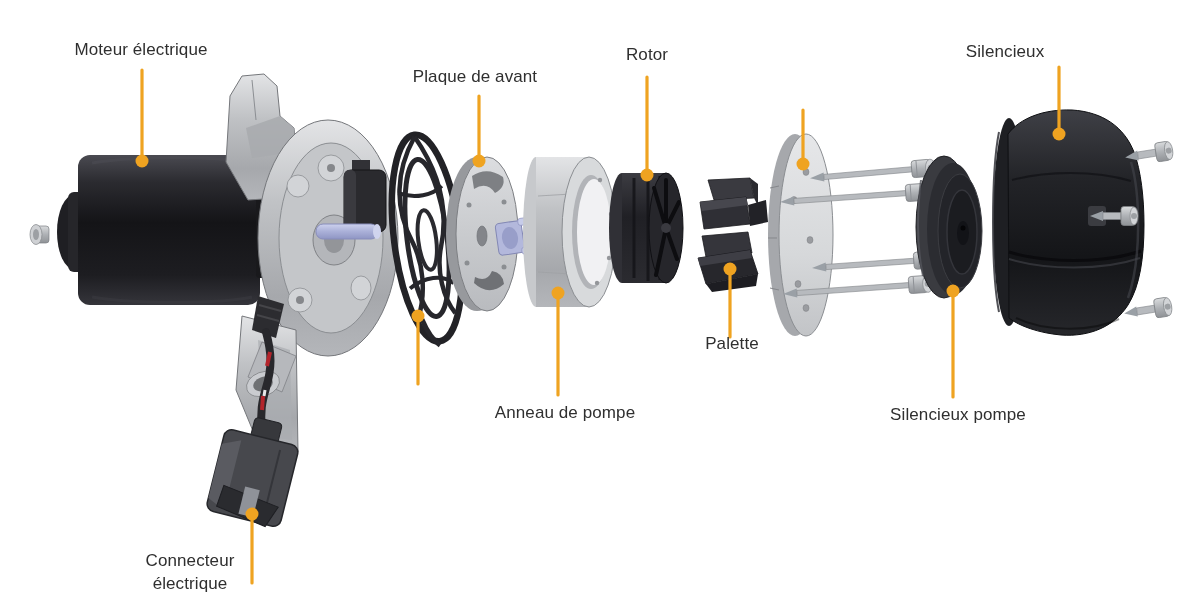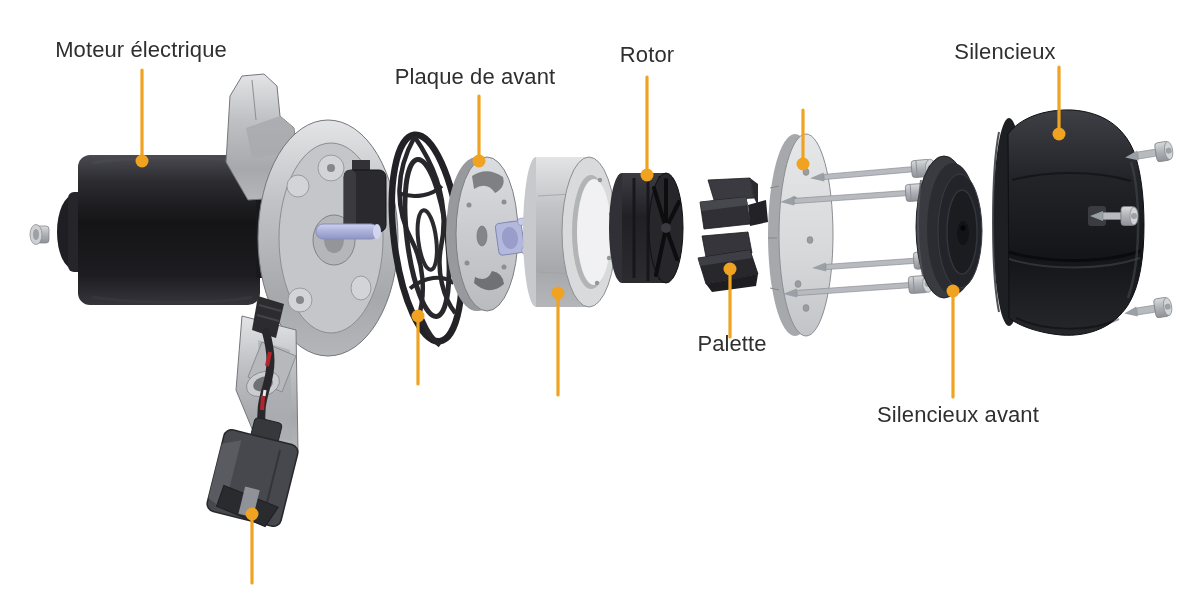--- a/index.html
+++ b/index.html
@@ -4,21 +4,21 @@
 <style>
   html,body{margin:0;padding:0;background:#ffffff;}
   .stage{
     position:relative;width:1200px;height:600px;background:#ffffff;overflow:hidden;
     font-family:"Liberation Sans",sans-serif;
     --accent:#EFA321;--text:#2f2f2f;
   }
   .stage svg{position:absolute;left:0;top:0;}
   .callout{
     position:absolute;transform:translateX(-50%);text-align:center;
-    font-size:22px;line-height:23px;color:var(--text,#2f2f2f);
+    font-size:17px;line-height:23px;color:var(--text,#2f2f2f);
     white-space:nowrap;letter-spacing:.1px;
   }
   .callout span{display:block;}
   .lead{stroke:var(--accent,#EFA321);stroke-width:3.2;stroke-linecap:round;fill:none;}
   .dot{fill:var(--accent,#EFA321);}
 </style>
 </head>
 <body>
 
 <div class="stage" style="--accent: #EFA321; --text: #2f2f2f; background: rgb(255, 255, 255);">
@@ -323,20 +323,27 @@
   </div>
   <div class="callout" style="left:475px;top:65px">
     <span>Plaque de avant</span>
   </div>
   <div class="callout" style="left:647px;top:43px">
     <span>Rotor</span>
   </div>
   <div class="callout" style="left:1005px;top:40px">
     <span>Silencieux</span>
   </div>
+  <div class="callout" style="left:565px;top:401px">
+    <span>Anneau de pompe</span>
+  </div>
   <div class="callout" style="left:732px;top:332px">
     <span>Palette</span>
   </div>
   <div class="callout" style="left:958px;top:403px">
-    <span>Silencieux avant</span>
+    <span>Silencieux pompe</span>
+  </div>
+  <div class="callout" style="left:190px;top:549px">
+    <span>Connecteur</span>
+    <span>électrique</span>
   </div>
 
 </div>
 
 </body></html>

